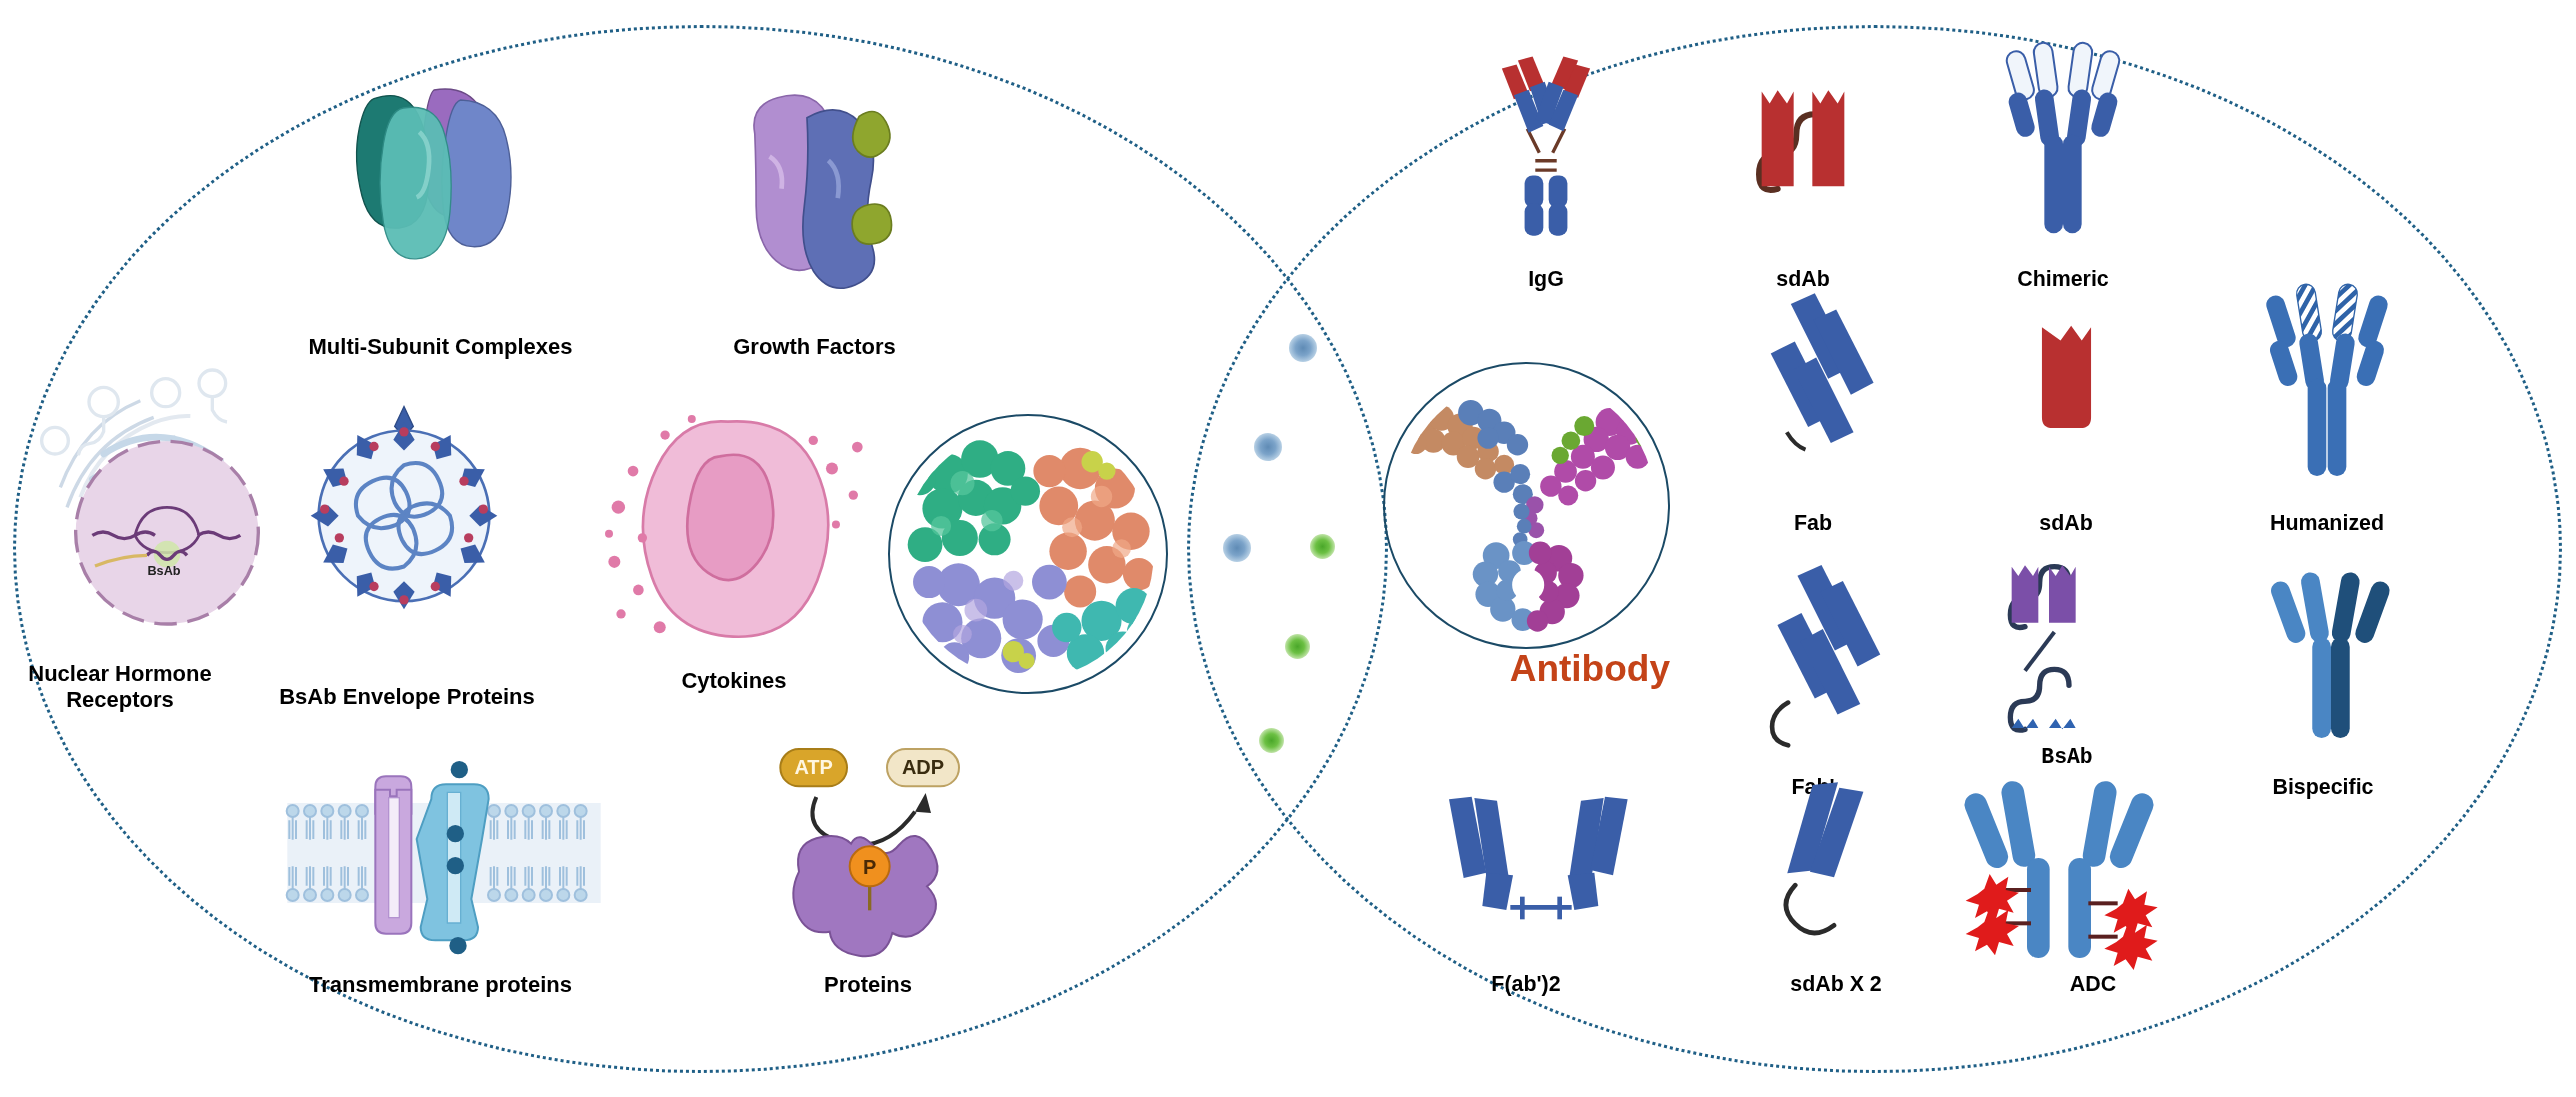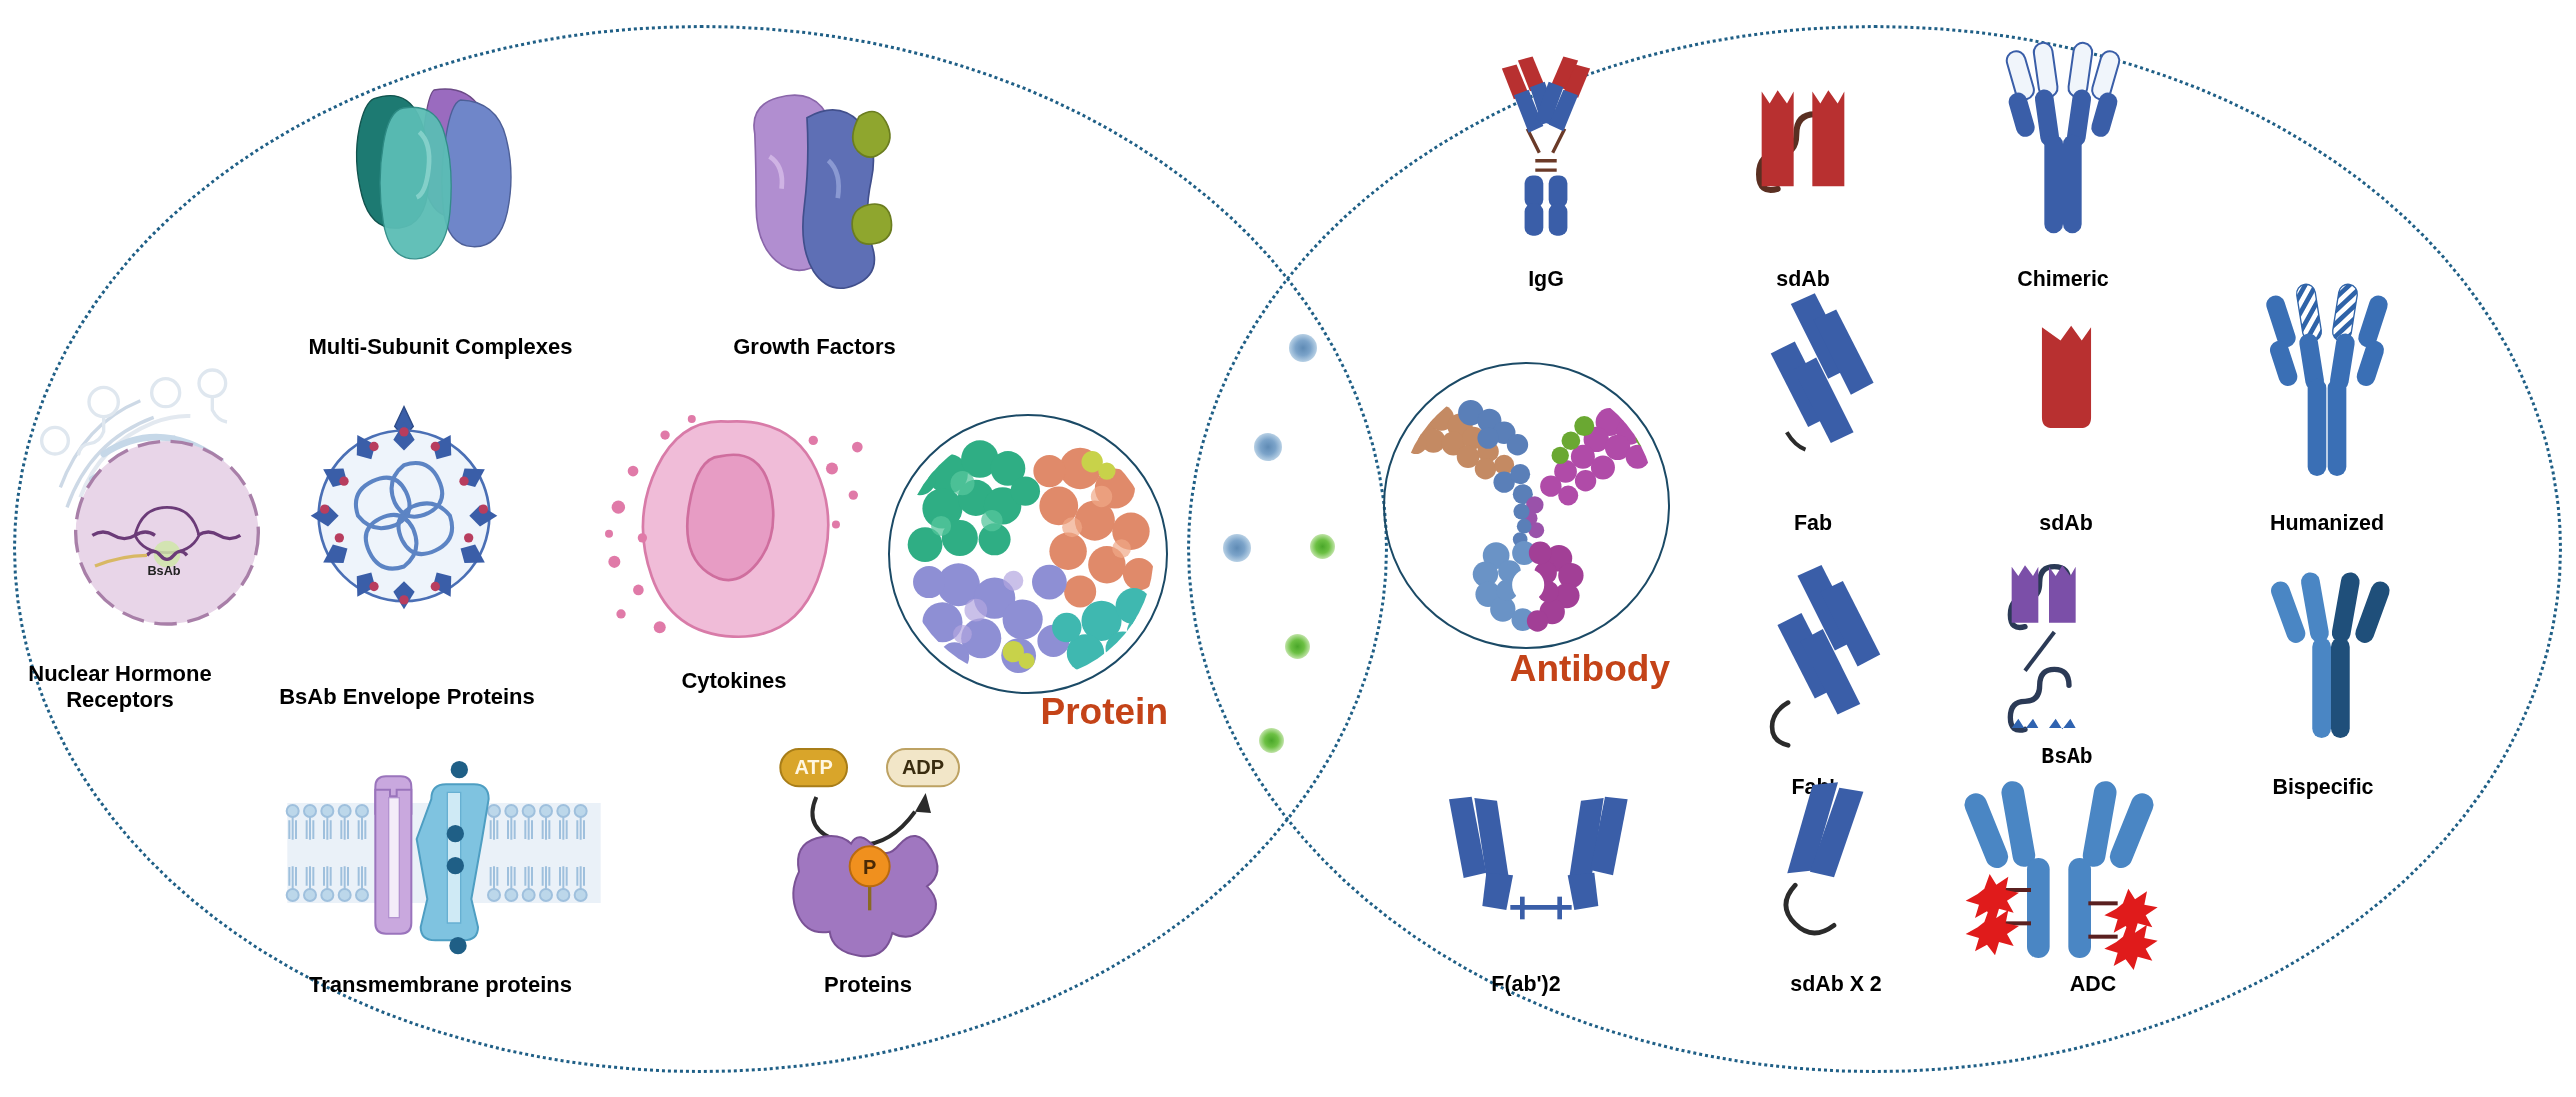--- a/index.html
+++ b/index.html
@@ -398,21 +398,20 @@
         <g fill="#c8d24a">
             <circle cx="286" cy="52" r="16"></circle>
             <circle cx="308" cy="66" r="13"></circle>
           <circle cx="168" cy="336" r="16"></circle>
             <circle cx="188" cy="350" r="12"></circle>
           </g>
         <circle cx="190" cy="190" r="18" fill="#ffffff"></circle>
       </g>
     </svg>
   </div>
-  <div class="big-label" style="left:888px;top:691px;width:280px;">Protein</div>
 
   <div class="circle-outline" style="left:1383px;top:362px;width:287px;height:287px;"></div>
   <div class="node" style="left:1396px;top:374px;">
     <svg width="263" height="263" viewBox="0 0 394 394">
       <defs>
           <clipPath id="aclip">
             <circle cx="197" cy="197" r="192"></circle>
           </clipPath>
         </defs>
       <g clip-path="url(#aclip)">

